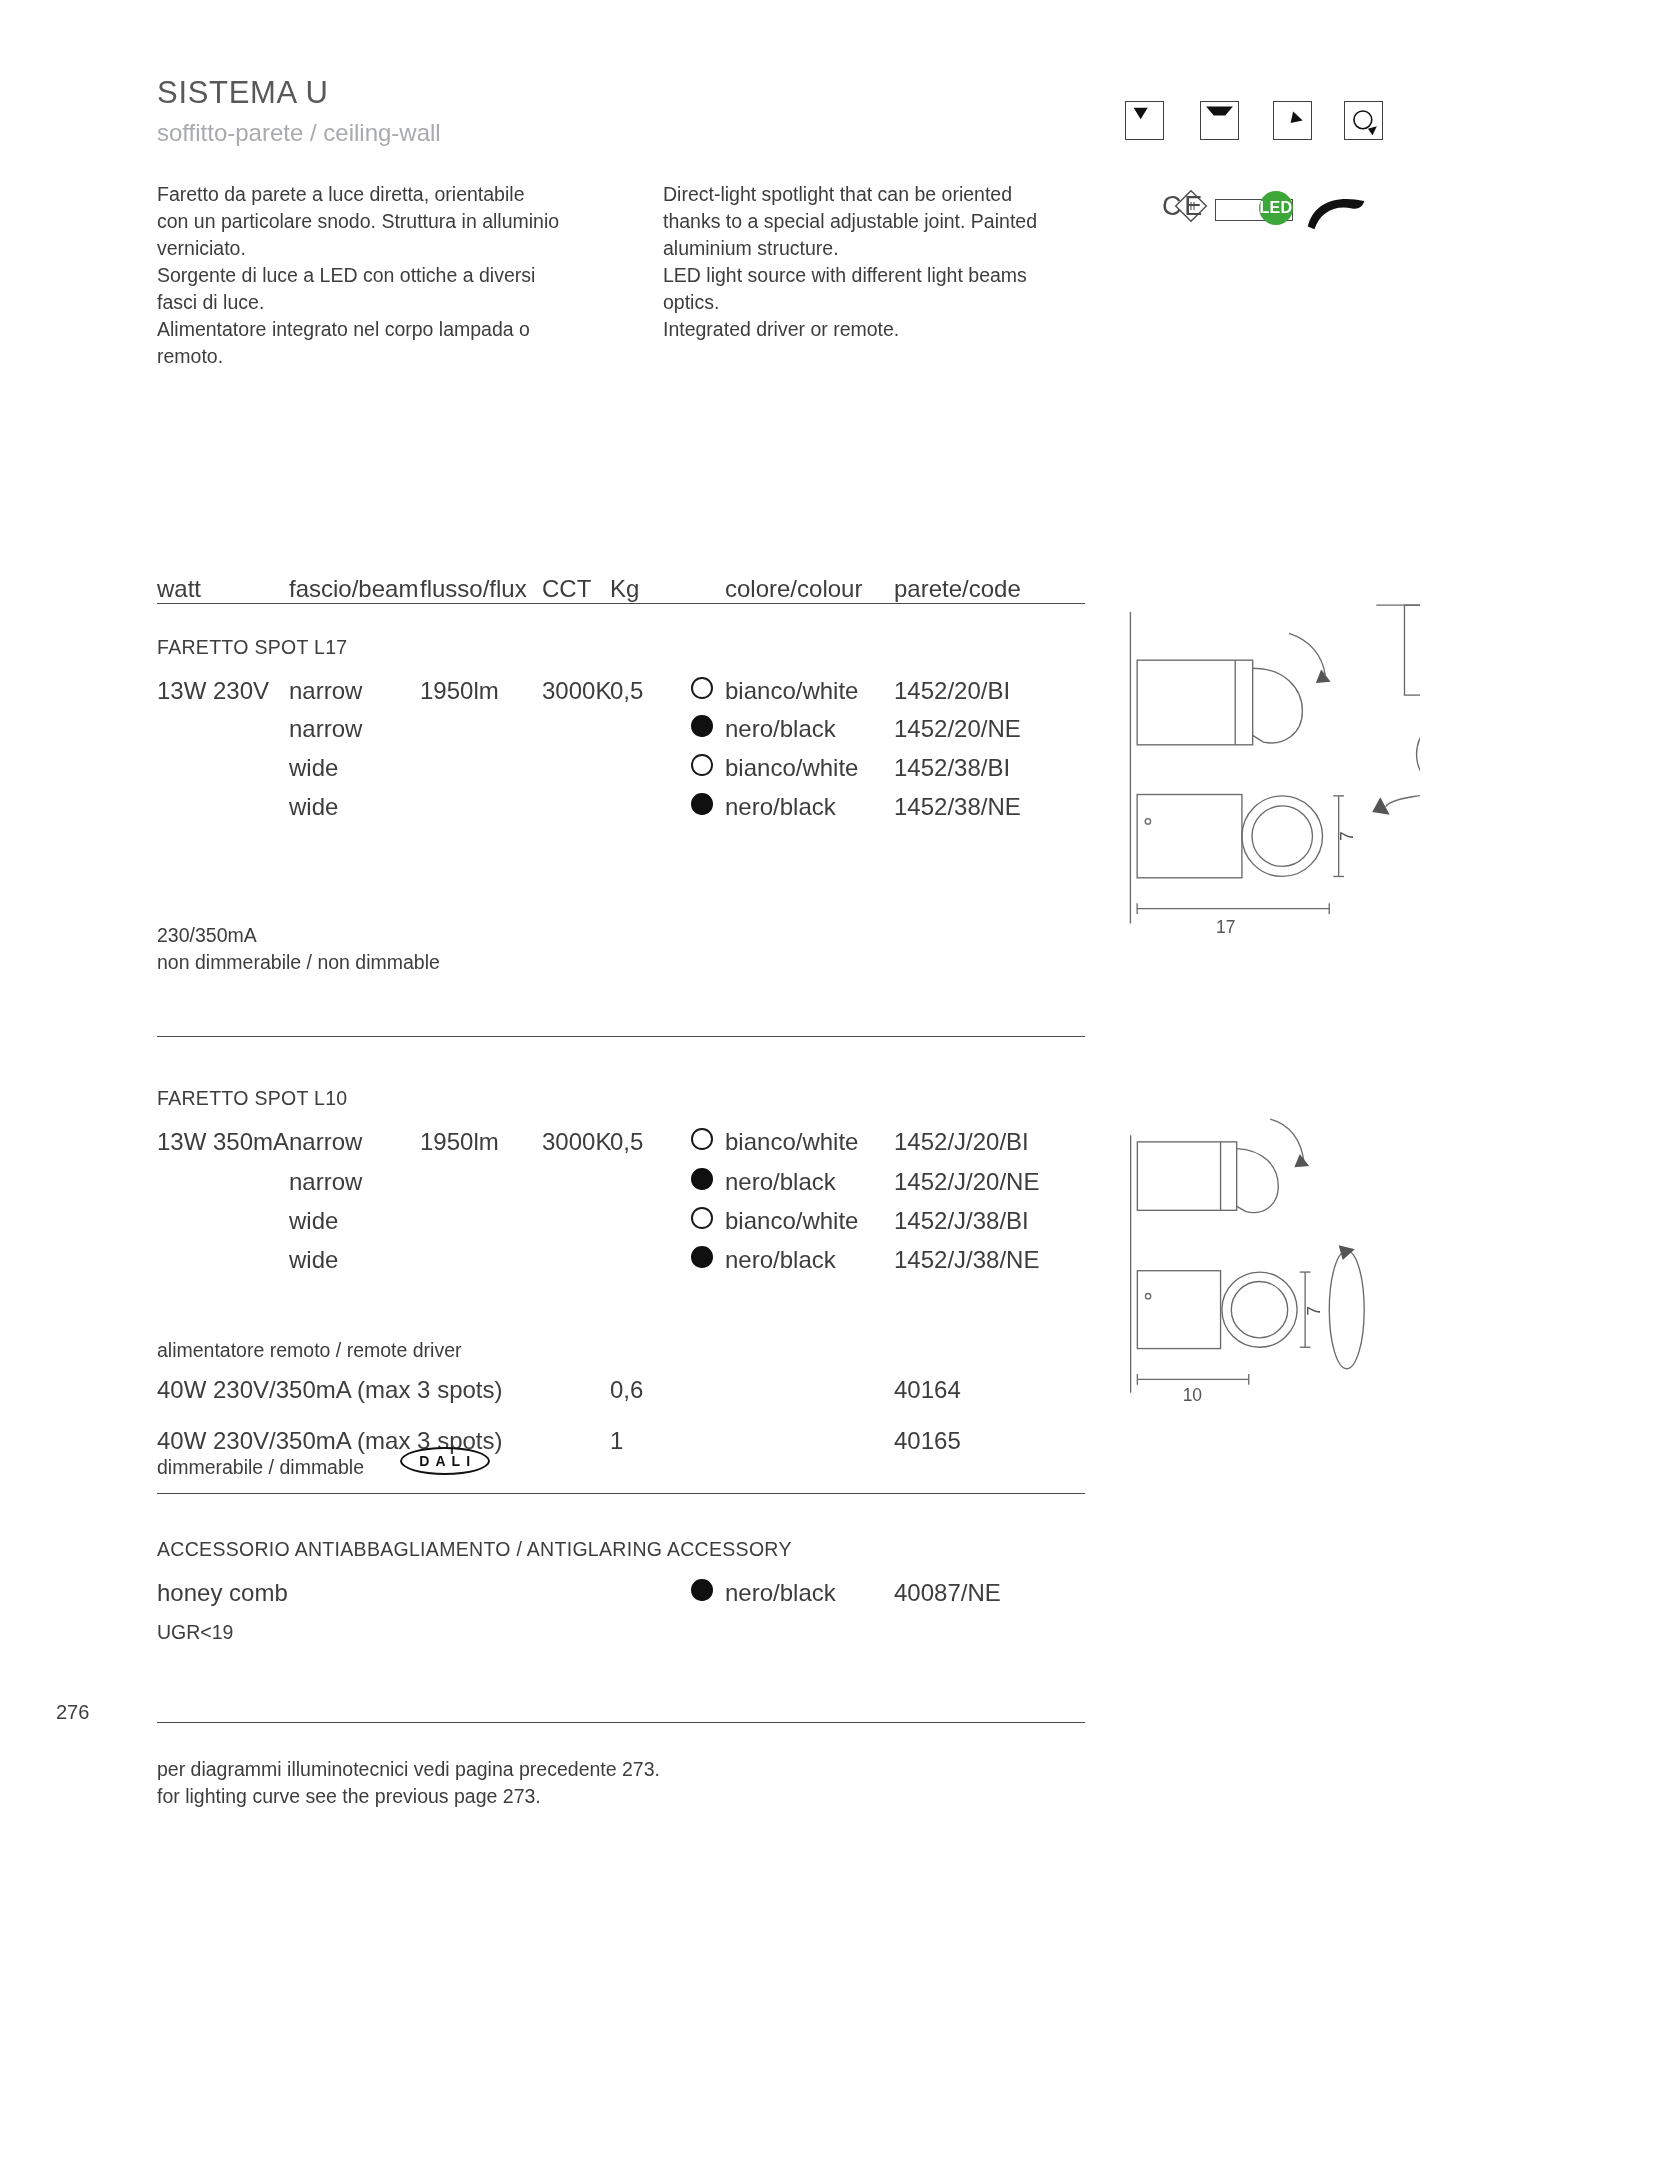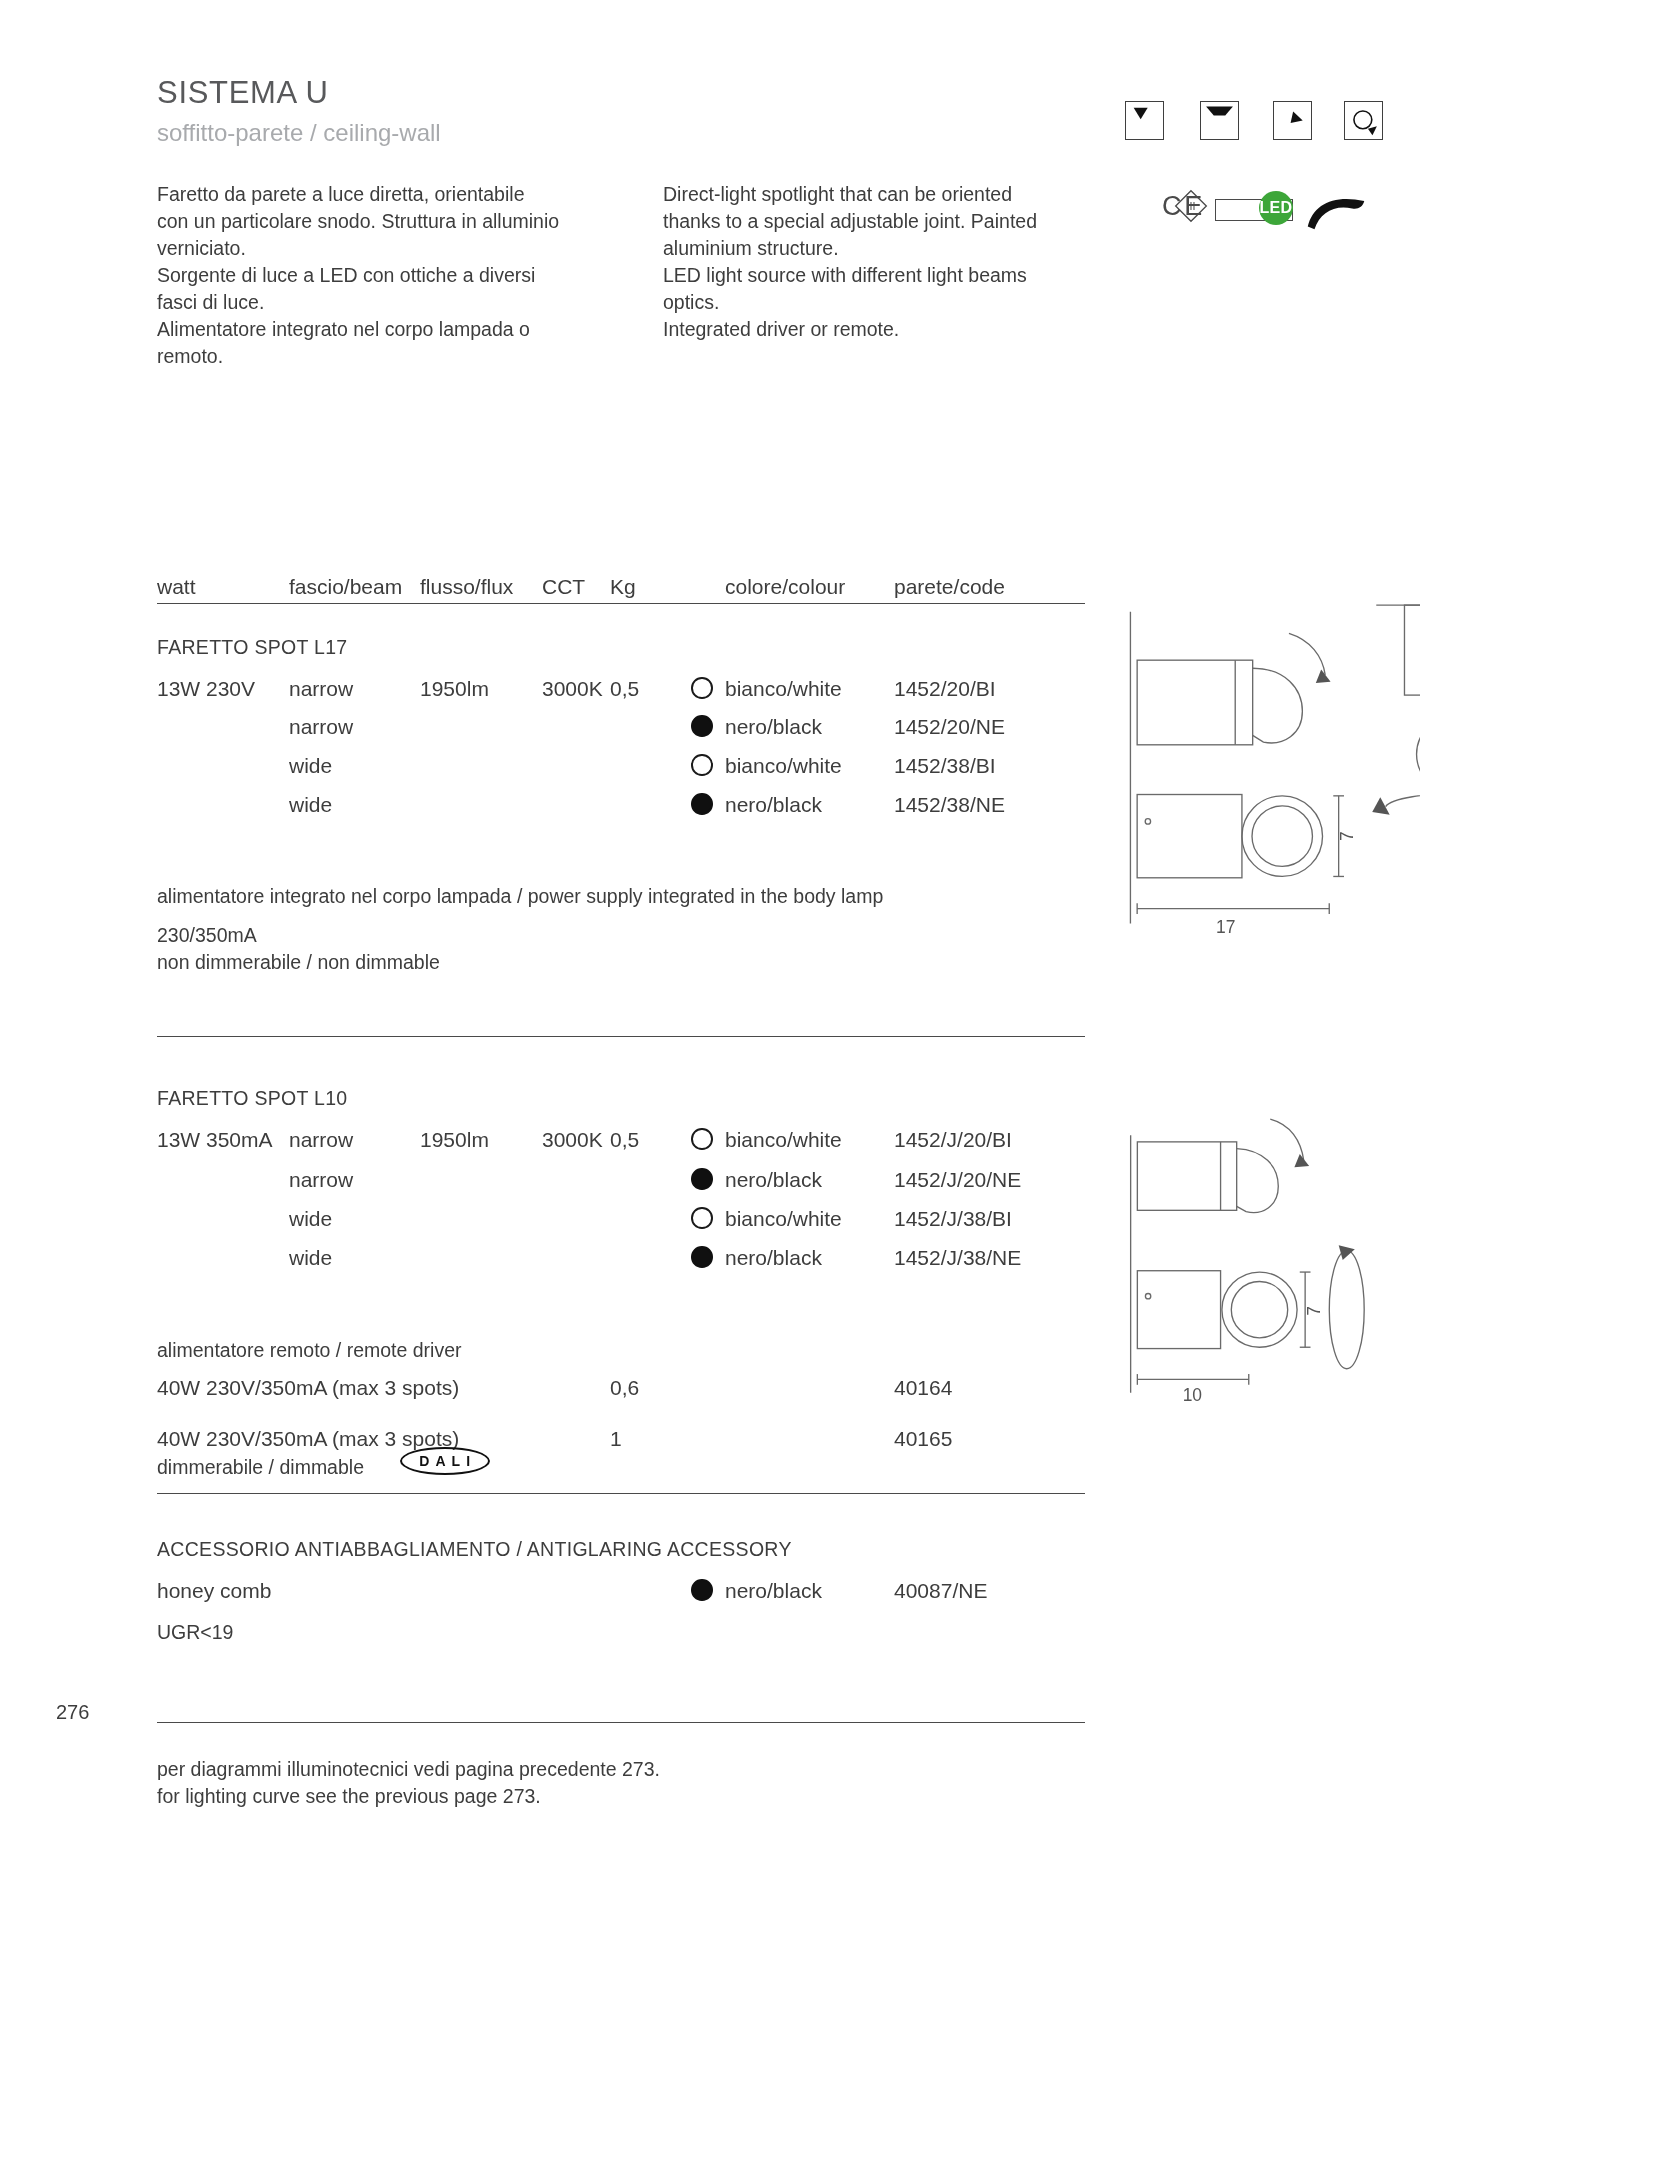--- a/index.html
+++ b/index.html
@@ -13,21 +13,21 @@
 
   .body-txt { font-size:19.5px; line-height:27px; color:#3d3d3d; }
   .pre { white-space:pre-line; }
 
   .rule { border-top:1.3px solid #4a4a4a; width:928px; left:157px; }
 
   .col-head { font-size:19.5px; color:#3d3d3d; }
   .section-title { font-size:19.5px; color:#3d3d3d; letter-spacing:0.3px; }
 
   .trow { position:absolute; left:0; width:1141px; height:29.5px; }
-  .cell { position:absolute; top:0; font-size:21px; color:#3d3d3d; white-space:nowrap; }
+  .cell { position:absolute; top:0; font-size:24px; color:#3d3d3d; white-space:nowrap; }
   .c-watt   { left:157px; }
   .c-beam   { left:289px; }
   .c-flux   { left:420px; }
   .c-cct    { left:542px; }
   .c-kg     { left:610px; }
   .c-swatch { left:691px; top:0px; width:21.5px; height:21.5px; border-radius:50%; }
   .c-colour { left:725px; }
   .c-code   { left:894px; }
   .swatch-white { background:#fff; border:2px solid #1a1a1a; }
   .swatch-black { background:#101010; border:2px solid #101010; }
@@ -151,21 +151,20 @@
     <span class="cell c-colour">bianco/white</span>
     <span class="cell c-code">1452/38/BI</span>
   </div>
   <div class="trow" style="top:793px;">
     <span class="cell c-beam">wide</span>
     <span class="cell c-swatch swatch-black"></span>
     <span class="cell c-colour">nero/black</span>
     <span class="cell c-code">1452/38/NE</span>
   </div>
 
-  <div class="abs body-txt" style="left:157px; top:883px;">alimentatore integrato nel corpo lampada / power supply integrated in the body lamp</div>
   <div class="abs body-txt pre" style="left:157px; top:922px;">230/350mA
 non dimmerabile / non dimmable</div>
 
   <div class="abs rule" style="top:1036px;"></div>
 
   <div class="abs section-title" style="left:157px; top:1087px;">FARETTO SPOT L10</div>
 
   <div class="trow" style="top:1128px;">
     <span class="cell c-watt">13W 350mA</span>
     <span class="cell c-beam">narrow</span>

